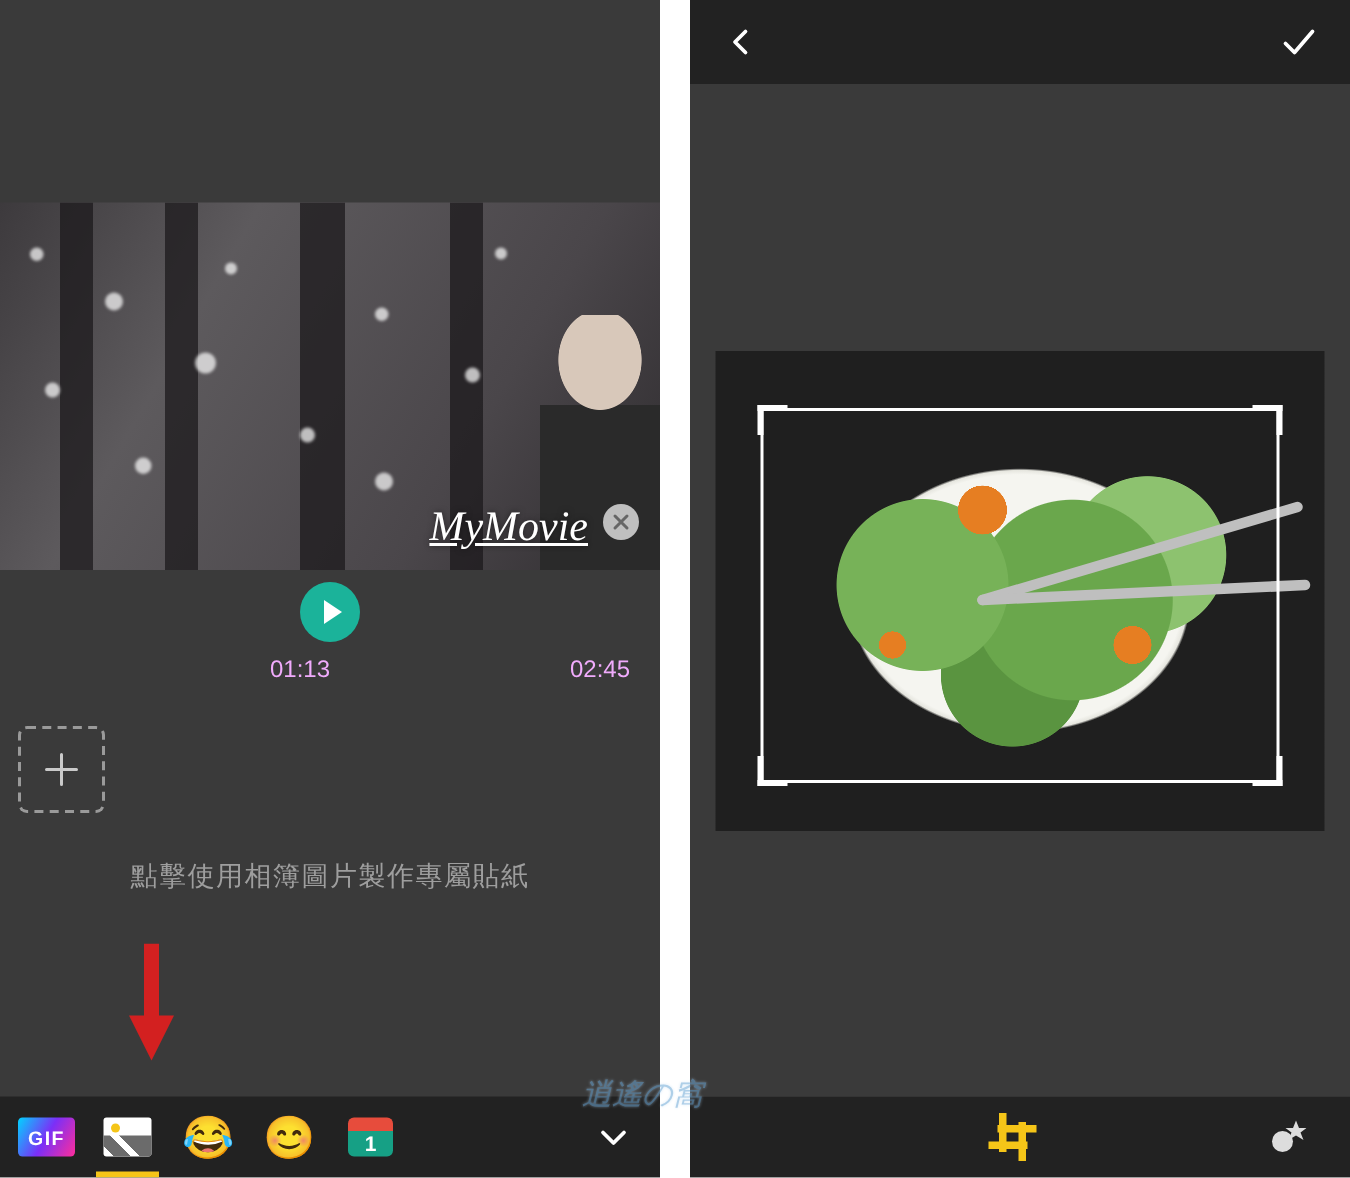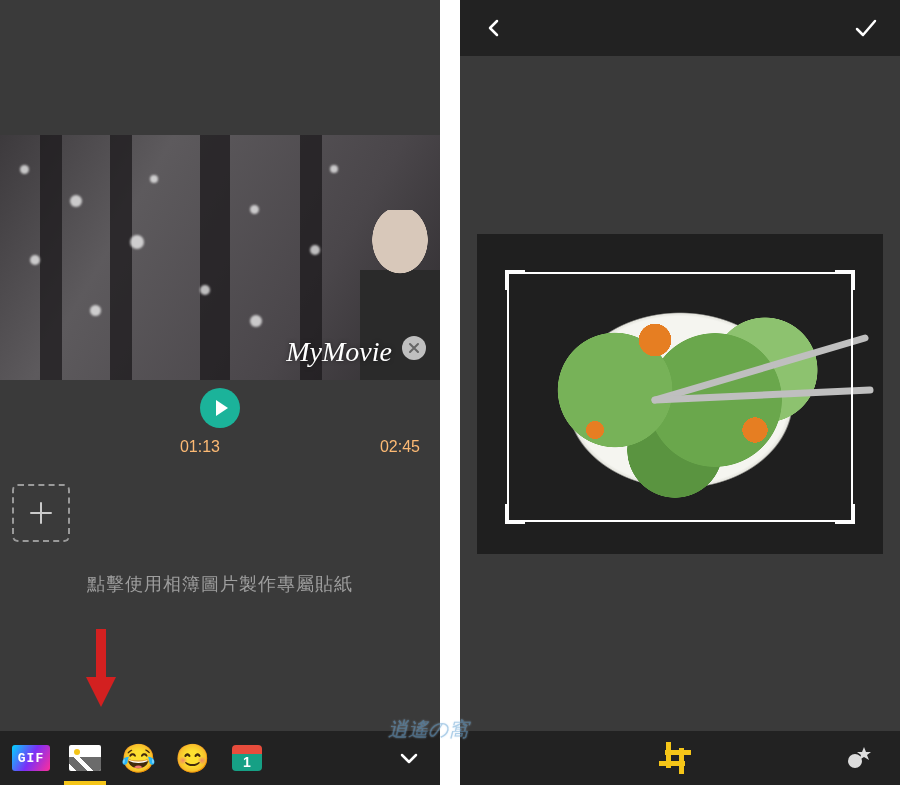--- a/index.html
+++ b/index.html
@@ -47,37 +47,37 @@
     background: radial-gradient(ellipse 50px 60px at 40px 30px, #d8c8ba 55%, transparent 56%),
                 linear-gradient(#2a2a2a,#2a2a2a);
     background-repeat:no-repeat;
     background-size: 80px 90px, 80px 140px;
     background-position: 0 10px, 0 70px;
     border-top-left-radius: 40px;
   }
   .watermark {
     position:absolute; right:48px; bottom:12px;
     color:#fff; font-style:italic; font-family: 'Brush Script MT', cursive;
-    font-size:28px; text-shadow:0 0 4px rgba(0,0,0,0.5);
+    font-size:28px; text-shadow:0 0 4px rgba(0,0,0,0.5);text-decoration:underline;
   }
   .close-badge {
     position:absolute; right:14px; bottom:20px; width:24px; height:24px;
     border-radius:50%; background:rgba(255,255,255,0.7);
     display:flex; align-items:center; justify-content:center;
     color:#555; font-weight:bold; font-size:14px;
   }
   .controls { display:flex; flex-direction:column; align-items:center; padding-top:8px; }
   .play-btn {
     width:40px; height:40px; border-radius:50%; background:#1bb39a;
     display:flex; align-items:center; justify-content:center; cursor:pointer;
   }
   .play-tri { width:0; height:0; border-left:12px solid #fff; border-top:8px solid transparent; border-bottom:8px solid transparent; margin-left:3px; }
   .time-row {
     width:100%; display:flex; justify-content:space-between;
-    padding: 10px 20px 0 20px; color:#fdba74; font-size:16px;
+    padding: 10px 20px 0 20px; color:#f0abfc; font-size:16px;
   }
   .time-left { flex:1; text-align:center; }
   .time-right { flex:0 0 auto; }
   .track-area {
     margin-top:18px; padding:10px 0 0 12px; display:flex; align-items:flex-start;
   }
   .add-clip {
     width:58px; height:58px; border:2px dashed #9a9a9a; border-radius:6px;
     display:flex; align-items:center; justify-content:center;
     color:#cacaca; font-size:30px; cursor:pointer;
@@ -97,21 +97,21 @@
     width:54px; height:54px; display:flex; align-items:center; justify-content:center;
     cursor:pointer; position:relative;
   }
   .tool.selected::after {
     content:''; position:absolute; left:6px; right:6px; bottom:0; height:4px; background:#f5c518;
   }
   .gif-badge {
     width:38px; height:26px; border-radius:3px;
     background:linear-gradient(120deg,#00d4ff,#7b2ff7,#ff2e9a);
     display:flex; align-items:center; justify-content:center;
-    color:#fff; font-weight:800; font-size:13px; letter-spacing:1px;font-family:Liberation Mono, monospace;
+    color:#fff; font-weight:800; font-size:13px; letter-spacing:1px;
   }
   .img-ico { width:32px; height:26px; background:#fff; border-radius:2px; position:relative; overflow:hidden; }
   .img-ico::before { content:''; position:absolute; top:4px; left:5px; width:6px; height:6px; background:#f5c518; border-radius:50%; }
   .img-ico::after { content:''; position:absolute; bottom:0; left:-4px; right:-4px; height:14px;
     background:linear-gradient(45deg,transparent 8px,#6b6b6b 8px 16px,transparent 16px 20px,#6b6b6b 20px); }
   .emoji { font-size:28px; }
   .cal-ico { width:30px; height:26px; background:linear-gradient(#e74c3c 0 35%,#16a085 35% 100%); border-radius:4px; position:relative; }
   .cal-ico span { position:absolute; inset:0; display:flex; align-items:flex-end; justify-content:center; font-size:14px; color:#fff; font-weight:700; padding-bottom:1px; }
   .tool-spacer { flex:1; }
   .chevron-down {

